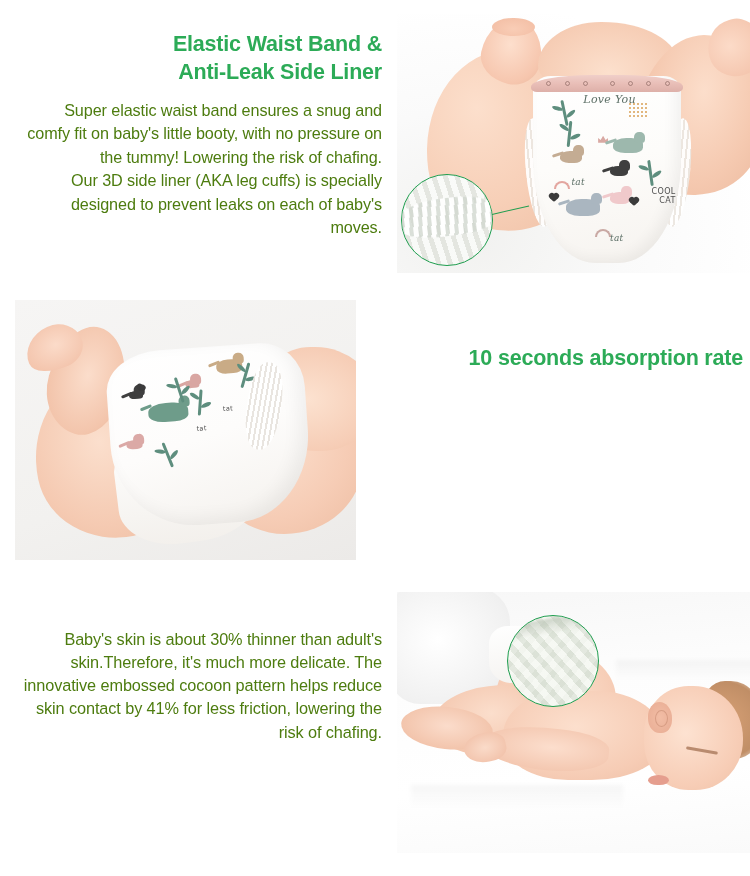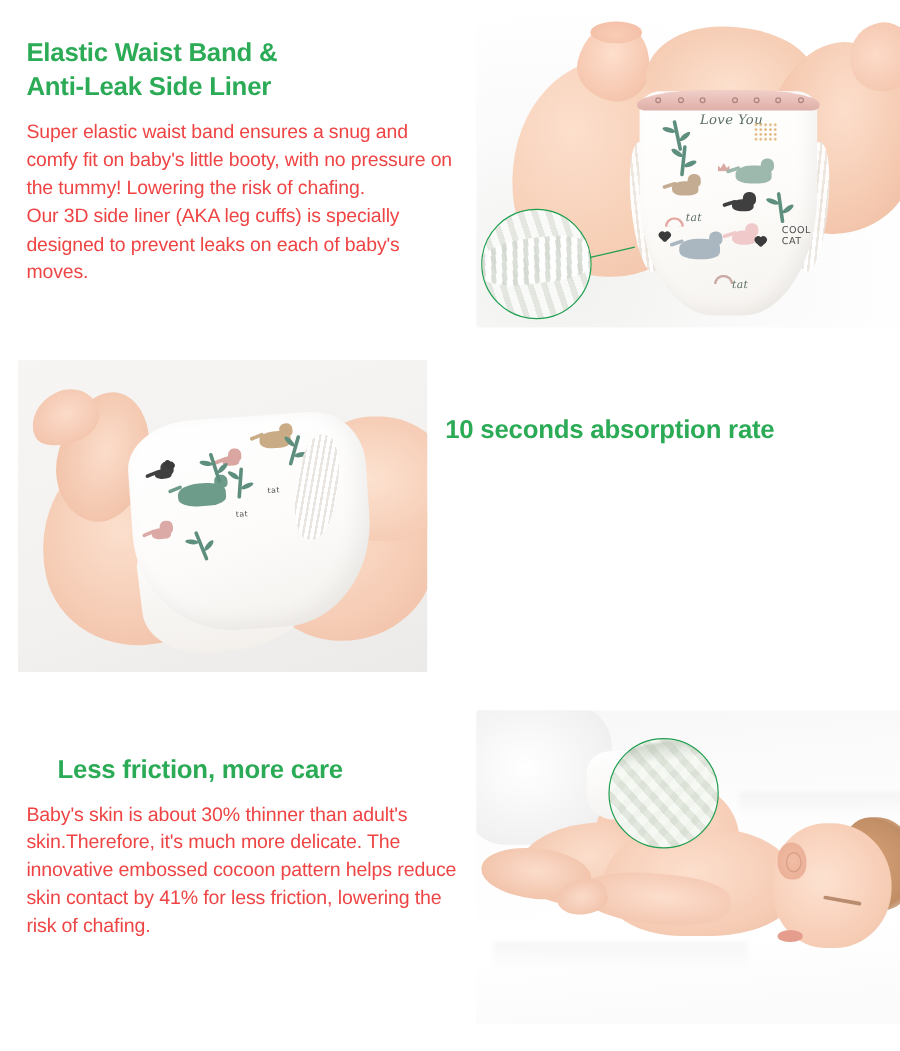--- a/index.html
+++ b/index.html
@@ -2,30 +2,30 @@
 <html><head>
 <meta charset="utf-8">
 <style>
   * { box-sizing: border-box; margin: 0; padding: 0; }
   html, body {
     width: 750px; height: 876px;
     background: #ffffff;
     font-family: "Liberation Sans", sans-serif;
     overflow: hidden;
   }
-  .page { position: relative; width: 750px; height: 876px; background: #fff; }
+  .page { position: relative; width: 750px; height: 876px; background: #fff; text-align: right; }
 
   
   .heading {
     color: #2cab57;
     font-weight: bold;
     letter-spacing: -0.2px;
   }
   .body-text {
-    color: #ef4444;
+    color: #4d7c0f;
     font-size: 16.3px;
     line-height: 1.42;
     letter-spacing: -0.1px;
     white-space: pre-line;
   }
 
   
   #sec1-text { position: absolute; left: 22px; top: 30px; width: 360px; }
   #sec1-text .heading { font-size: 21.5px; line-height: 1.32; margin-bottom: 12px; }
   #sec1-text .body-text { font-size: 16.2px; line-height: 1.45; }
@@ -445,21 +445,20 @@
       <div class="motif heart-mini" style="left:16%; top:20%; width:4px; height:4px;"></div>
     </div>
     <div id="ml-ruffle"></div>
   </div>
 
   <div id="sec2-text">
     <div class="heading">10 seconds absorption rate</div>
   </div>
 
   <div id="sec3-text">
-    <div class="heading">Less friction, more care</div>
     <div class="body-text">Baby's skin is about 30% thinner than adult's skin.Therefore, it's much more delicate. The innovative embossed cocoon pattern helps reduce skin contact by 41% for less friction, lowering the risk of chafing.</div>
   </div>
 
   <div class="photo" id="photo-bot-right">
     <div class="bg"></div>
     <div id="br-pillow"></div>
     <div class="sheet-fold" style="left:62%; top:26%; width:40%; height:8%;"></div>
     <div class="sheet-fold" style="left:4%;  top:74%; width:60%; height:9%;"></div>
 
     <div class="limb" id="br-hip"></div>

